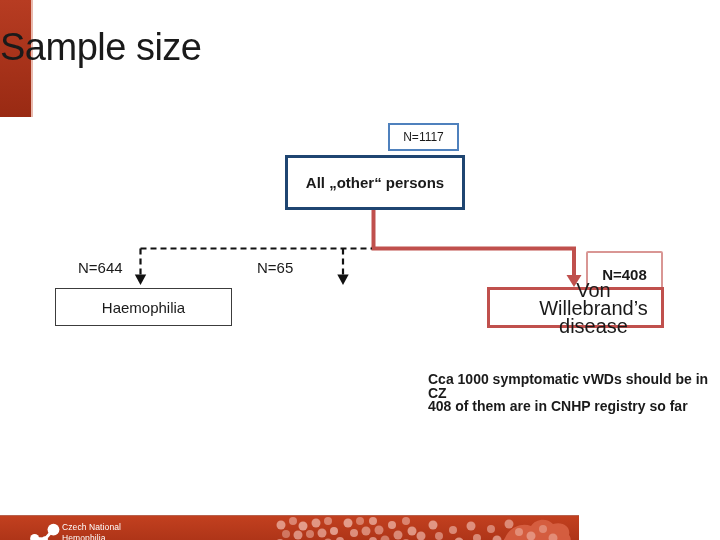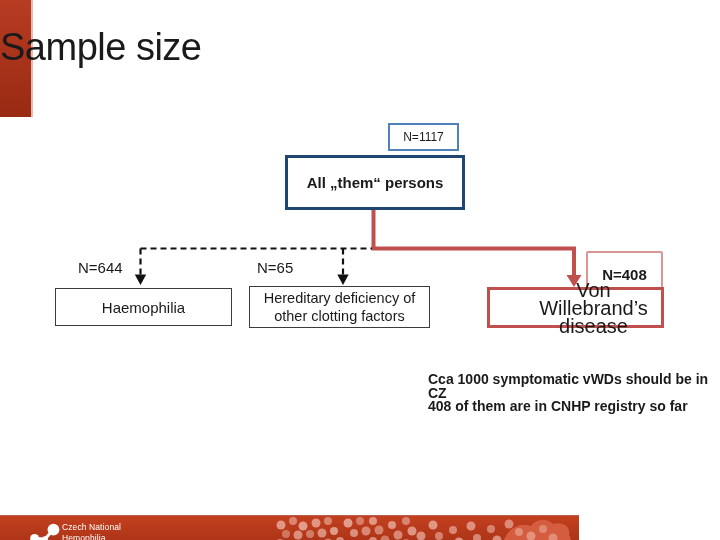--- a/index.html
+++ b/index.html
@@ -101,34 +101,30 @@
 
     <path d="M140.5 248.5 L140.5 276" stroke="#111" stroke-width="2.2" stroke-dasharray="6 4" fill="none"></path>
     <path d="M134.8 274.5 L146.2 274.5 L140.5 285 Z" fill="#111"></path>
 
     <path d="M343 248.5 L343 276" stroke="#111" stroke-width="2.2" stroke-dasharray="6 4" fill="none"></path>
     <path d="M337.3 274.5 L348.7 274.5 L343 285 Z" fill="#111"></path>
   </svg>
 
   <div class="fc-box root-count">N=1117</div>
 
-  <div class="fc-box root-box">All „them“ persons</div>
+  <div class="fc-box root-box">All „other“ persons</div>
 
   <div class="count-label count-644">N=644</div>
   <div class="count-label count-65">N=65</div>
   <div class="fc-box count-408">N=408</div>
 
   <div class="fc-box box-haemophilia">
     <span>Haemophilia</span>
   </div>
 
-  <div class="fc-box box-hereditary">
-    <span>Hereditary deficiency of</span>
-    <span>other clotting factors</span>
-  </div>
 
   <div class="fc-box box-vwd">
     <span>Von Willebrand’s</span>
     <span>disease</span>
   </div>
 
   <div class="note">
     <div>Cca 1000 symptomatic vWDs should be in CZ</div>
     <div>408 of them are in CNHP registry so far</div>
   </div>

